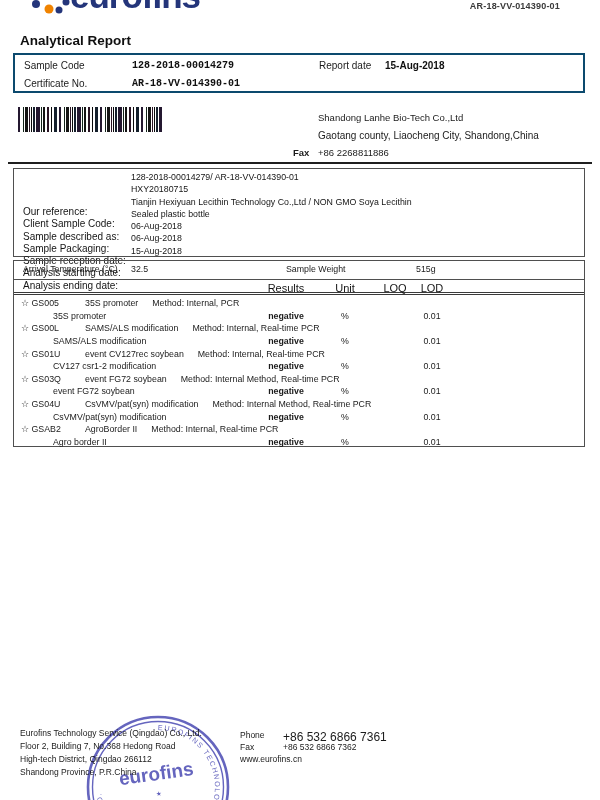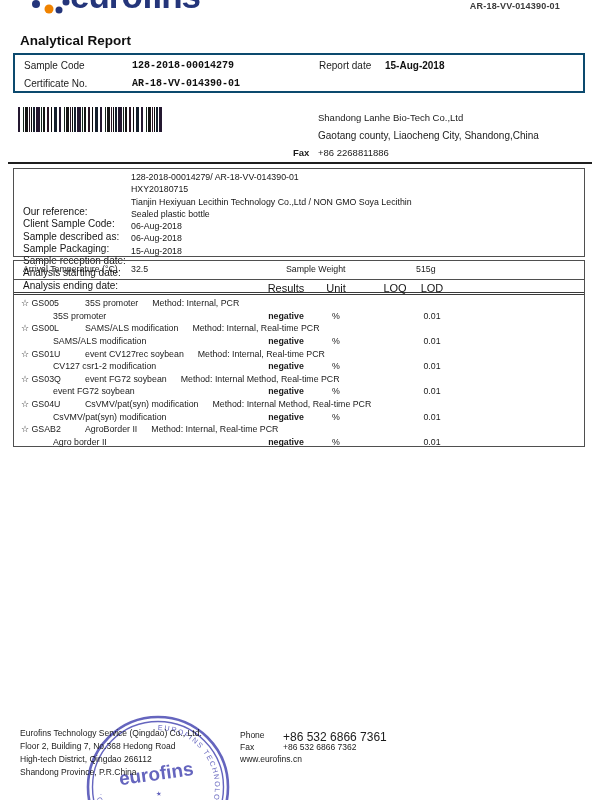--- a/index.html
+++ b/index.html
@@ -48,21 +48,21 @@
   .box3 span { position:absolute; top:2.5px; font-size:8.8px; }
   .b3-tl { left:9px; } .b3-tv { left:117px; }
   .b3-wl { left:272px; } .b3-wv { left:402px; }
 
   
   .box4 { left:13px; top:279px; width:572px; height:168px; border:1.5px solid #4f4f4f; }
   .res-header { position:relative; height:13px; border-bottom:1px solid #3a3a3a; }
   .res-rows { border-top:1px solid #3a3a3a; margin-top:1px; padding-top:3px; }
   .col { position:absolute; font-size:8.8px; text-align:center; }
   .c-res { left:234px; width:76px; }
-  .c-unit{ left:302px; width:40px; }
+  .c-unit{ left:311px; width:40px; }
   .c-loq { left:359px; width:44px; }
   .c-lod { left:393px; width:50px; }
   .res-header .col { top:2px; font-size:11px; color:#151515; }
   .r-line { position:relative; height:12.65px; white-space:nowrap; }
   .star-code { position:absolute; left:7px; font-size:8.8px; }
   .star-code .star { font-size:9px; }
   .name-method { position:absolute; left:71px; font-size:8.8px; }
   .name-method .method { margin-left:14px; }
   .analyte { position:absolute; left:39px; font-size:8.8px; }
   .r-result { font-weight:700; }

